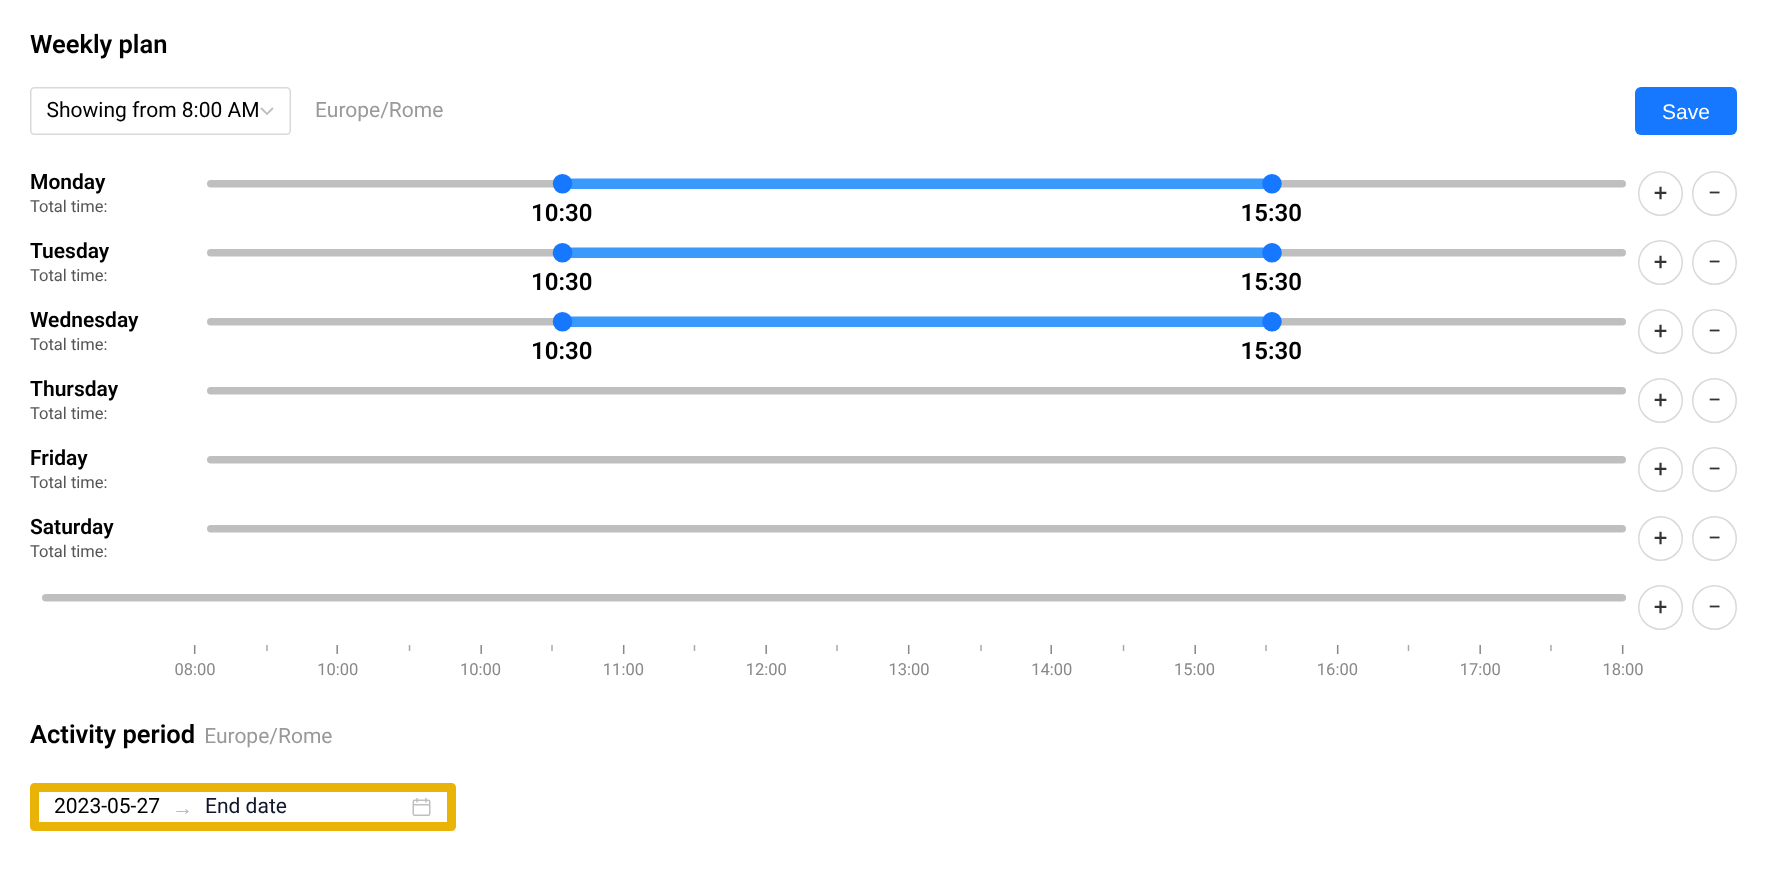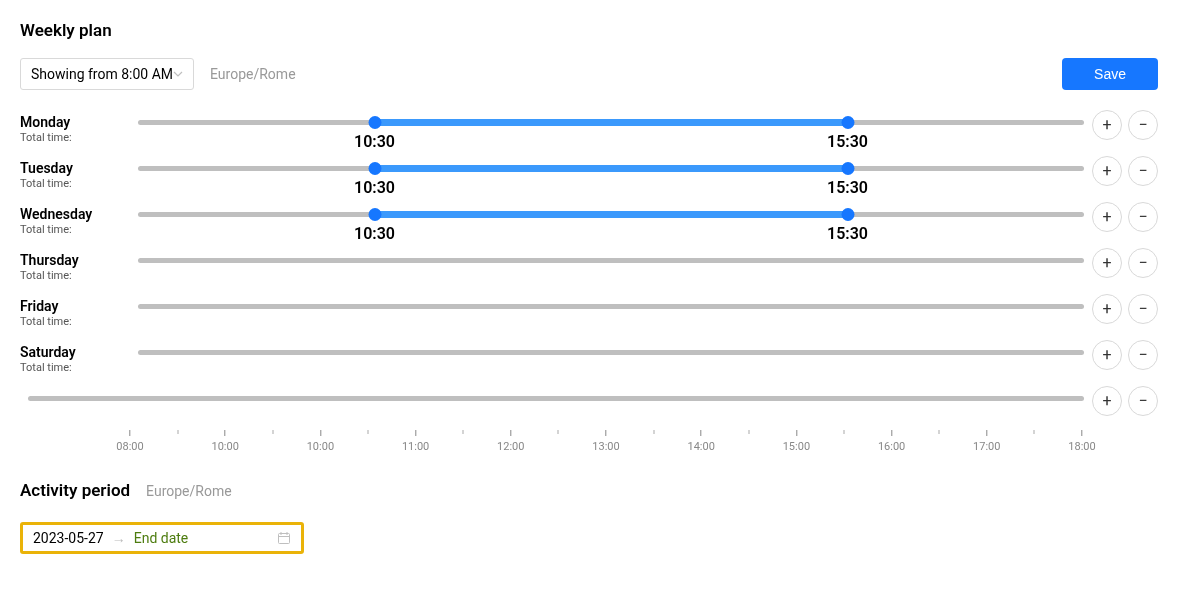--- a/index.html
+++ b/index.html
@@ -43,28 +43,28 @@
     color: #999;
     margin-left: 6px;
     font-size: 14px;
   }
   .spacer { flex: 1; }
   .save-btn {
     background: #1677ff;
     color: #fff;
     border: none;
     border-radius: 4px;
-    padding: 6px 32px;
+    padding: 6px 18px;
     font-size: 14px;
     cursor: pointer;
     height: 32px;
   }
   .day-row {
     display: flex;
-    align-items: flex-start;
+    align-items: flex-end;
     margin-bottom: 16px;
   }
   .day-labels {
     width: 110px;
     flex-shrink: 0;
   }
   .day-name {
     font-weight: 600;
     font-size: 14px;
   }
@@ -159,44 +159,43 @@
     position: absolute;
     top: 0;
     width: 1px;
     height: 4px;
     background: #aaa;
     transform: translateX(-50%);
   }
   .section-row {
     display: flex;
     align-items: baseline;
-    gap: 10px;
     margin-bottom: 22px;
   }
   .section-title {
     font-size: 17px;
     font-weight: 600;
   }
   .date-picker {
     display: inline-flex;
     align-items: center;
-    border: 3px solid #eab308;
+    border: 6px solid #eab308;
     border-radius: 3px;
     padding: 5px 10px;
     width: 284px;
     height: 32px;
     font-size: 14px;
     background: #fff;
   }
   .date-picker .arrow {
     margin: 0 8px;
     color: #bbb;
   }
   .date-picker .placeholder {
-    color: #4d7c0f;
+    color: #0f172a;
   }
   .date-picker .cal-icon {
     margin-left: auto;
     color: #bfbfbf;
     display: inline-flex;
   }
 </style>
 </head>
 <body>
 

